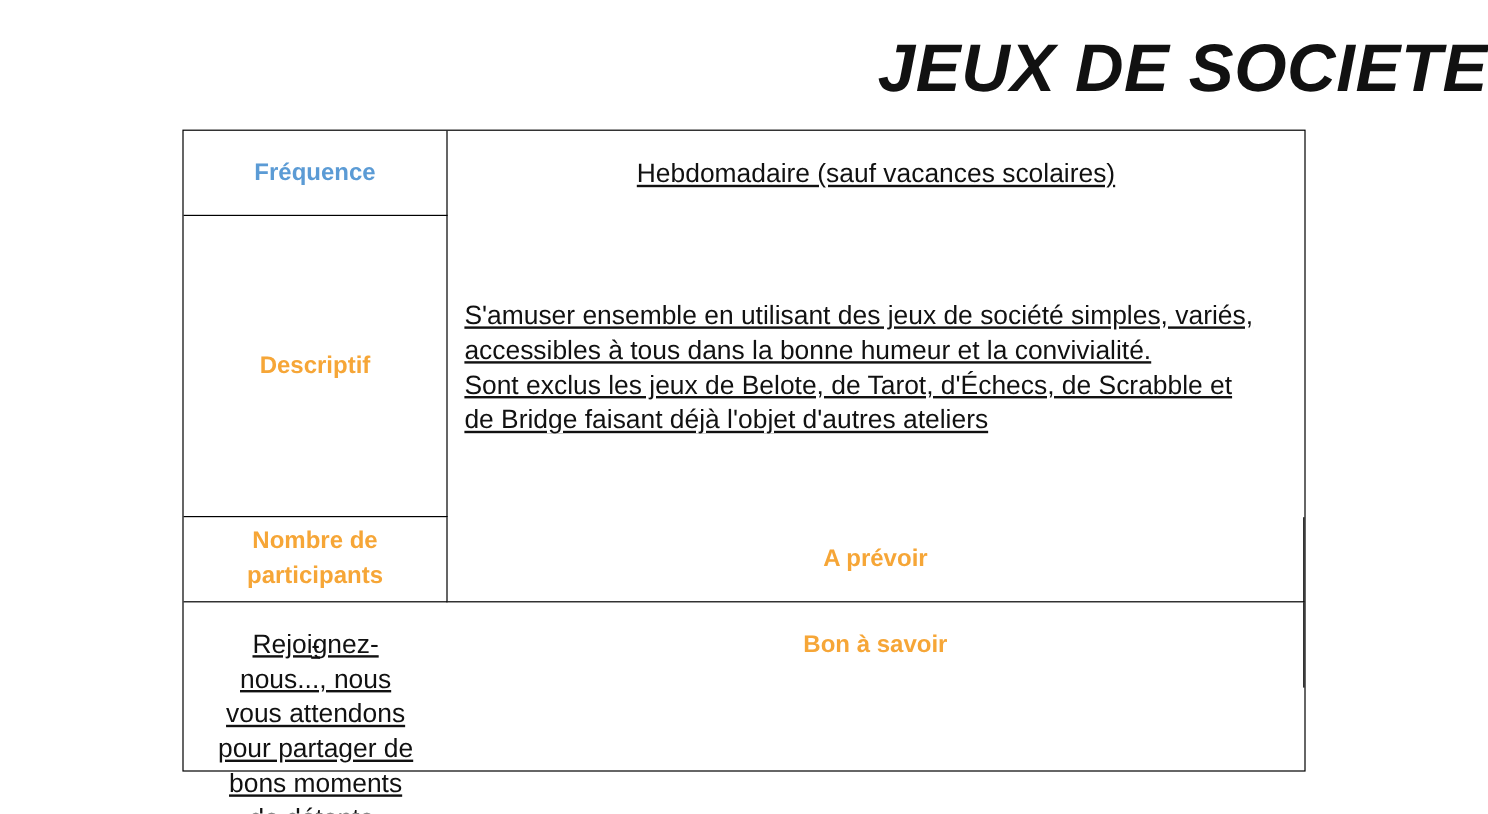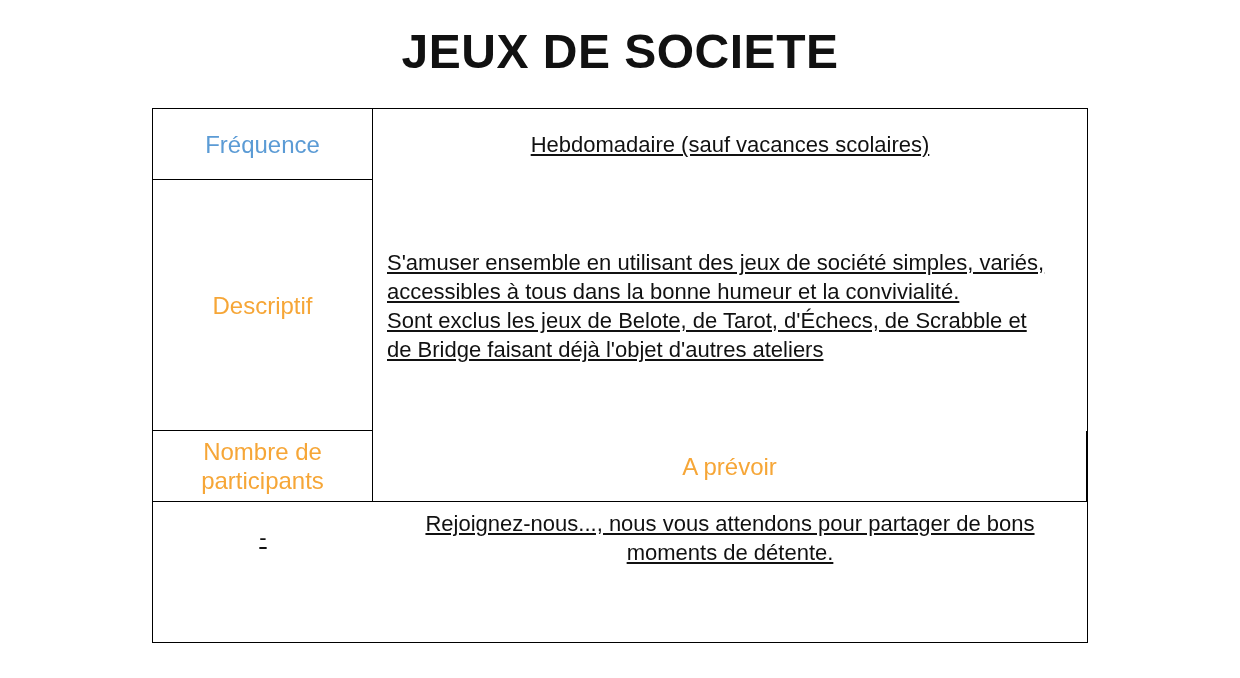--- a/index.html
+++ b/index.html
@@ -14,47 +14,48 @@
   .page {
     width: 1240px;
     height: 678px;
     position: relative;
   }
   .page-title {
     position: absolute;
     top: 24px;
     left: 0;
     width: 100%;
-    text-align: center;
-    font-size: 48px;
+    text-align: right;
+    font-size: 56px;
     font-weight: 900;
     letter-spacing: 0.5px;
     color: #111111;
+    font-style: italic;
   }
   .info-table {
     position: absolute;
     left: 152px;
     top: 108px;
     width: 936px;
     height: 535px;
     display: grid;
     grid-template-columns: 220px 1fr;
     grid-template-rows: 71px 251px 71px 71px 71px;
     border: 1px solid var(--border-color, #000);
     background: #ffffff;
   }
   .label-cell {
     border-right: 1px solid var(--border-color, #000);
     border-bottom: 1px solid var(--border-color, #000);
     display: flex;
     align-items: center;
     justify-content: center;
     text-align: center;
-    font-weight: normal;
-    font-size: 24px;
+    font-weight: bold;
+    font-size: 20px;
     line-height: 29px;
     padding: 4px 14px;
   }
   .label-cell.last { border-bottom: none; }
   .label-blue   { color: var(--label-blue, #5B9BD5); }
   .label-orange { color: var(--label-orange, #F6A637); }
   .value-cell {
     display: flex;
     flex-direction: column;
     align-items: center;
@@ -90,16 +91,17 @@
     <div class="value-cell left-align">
       <div class="para">S'amuser ensemble en utilisant des jeux de société simples, variés, accessibles à tous dans la bonne humeur et la convivialité.</div>
       <div class="para">Sont exclus les jeux de Belote, de Tarot, d'Échecs, de Scrabble et de Bridge faisant déjà l'objet d'autres ateliers</div>
     </div>
 
     <div class="label-cell label-orange">Nombre de participants</div>
 
     <div class="label-cell label-orange">A prévoir</div>
     <div class="value-cell">-</div>
 
+    <div class="label-cell label-orange last">Bon à savoir</div>
     <div class="value-cell">Rejoignez-nous..., nous vous attendons pour partager de bons moments de détente.</div>
 
   </div>
 </div>
 
 </body></html>

